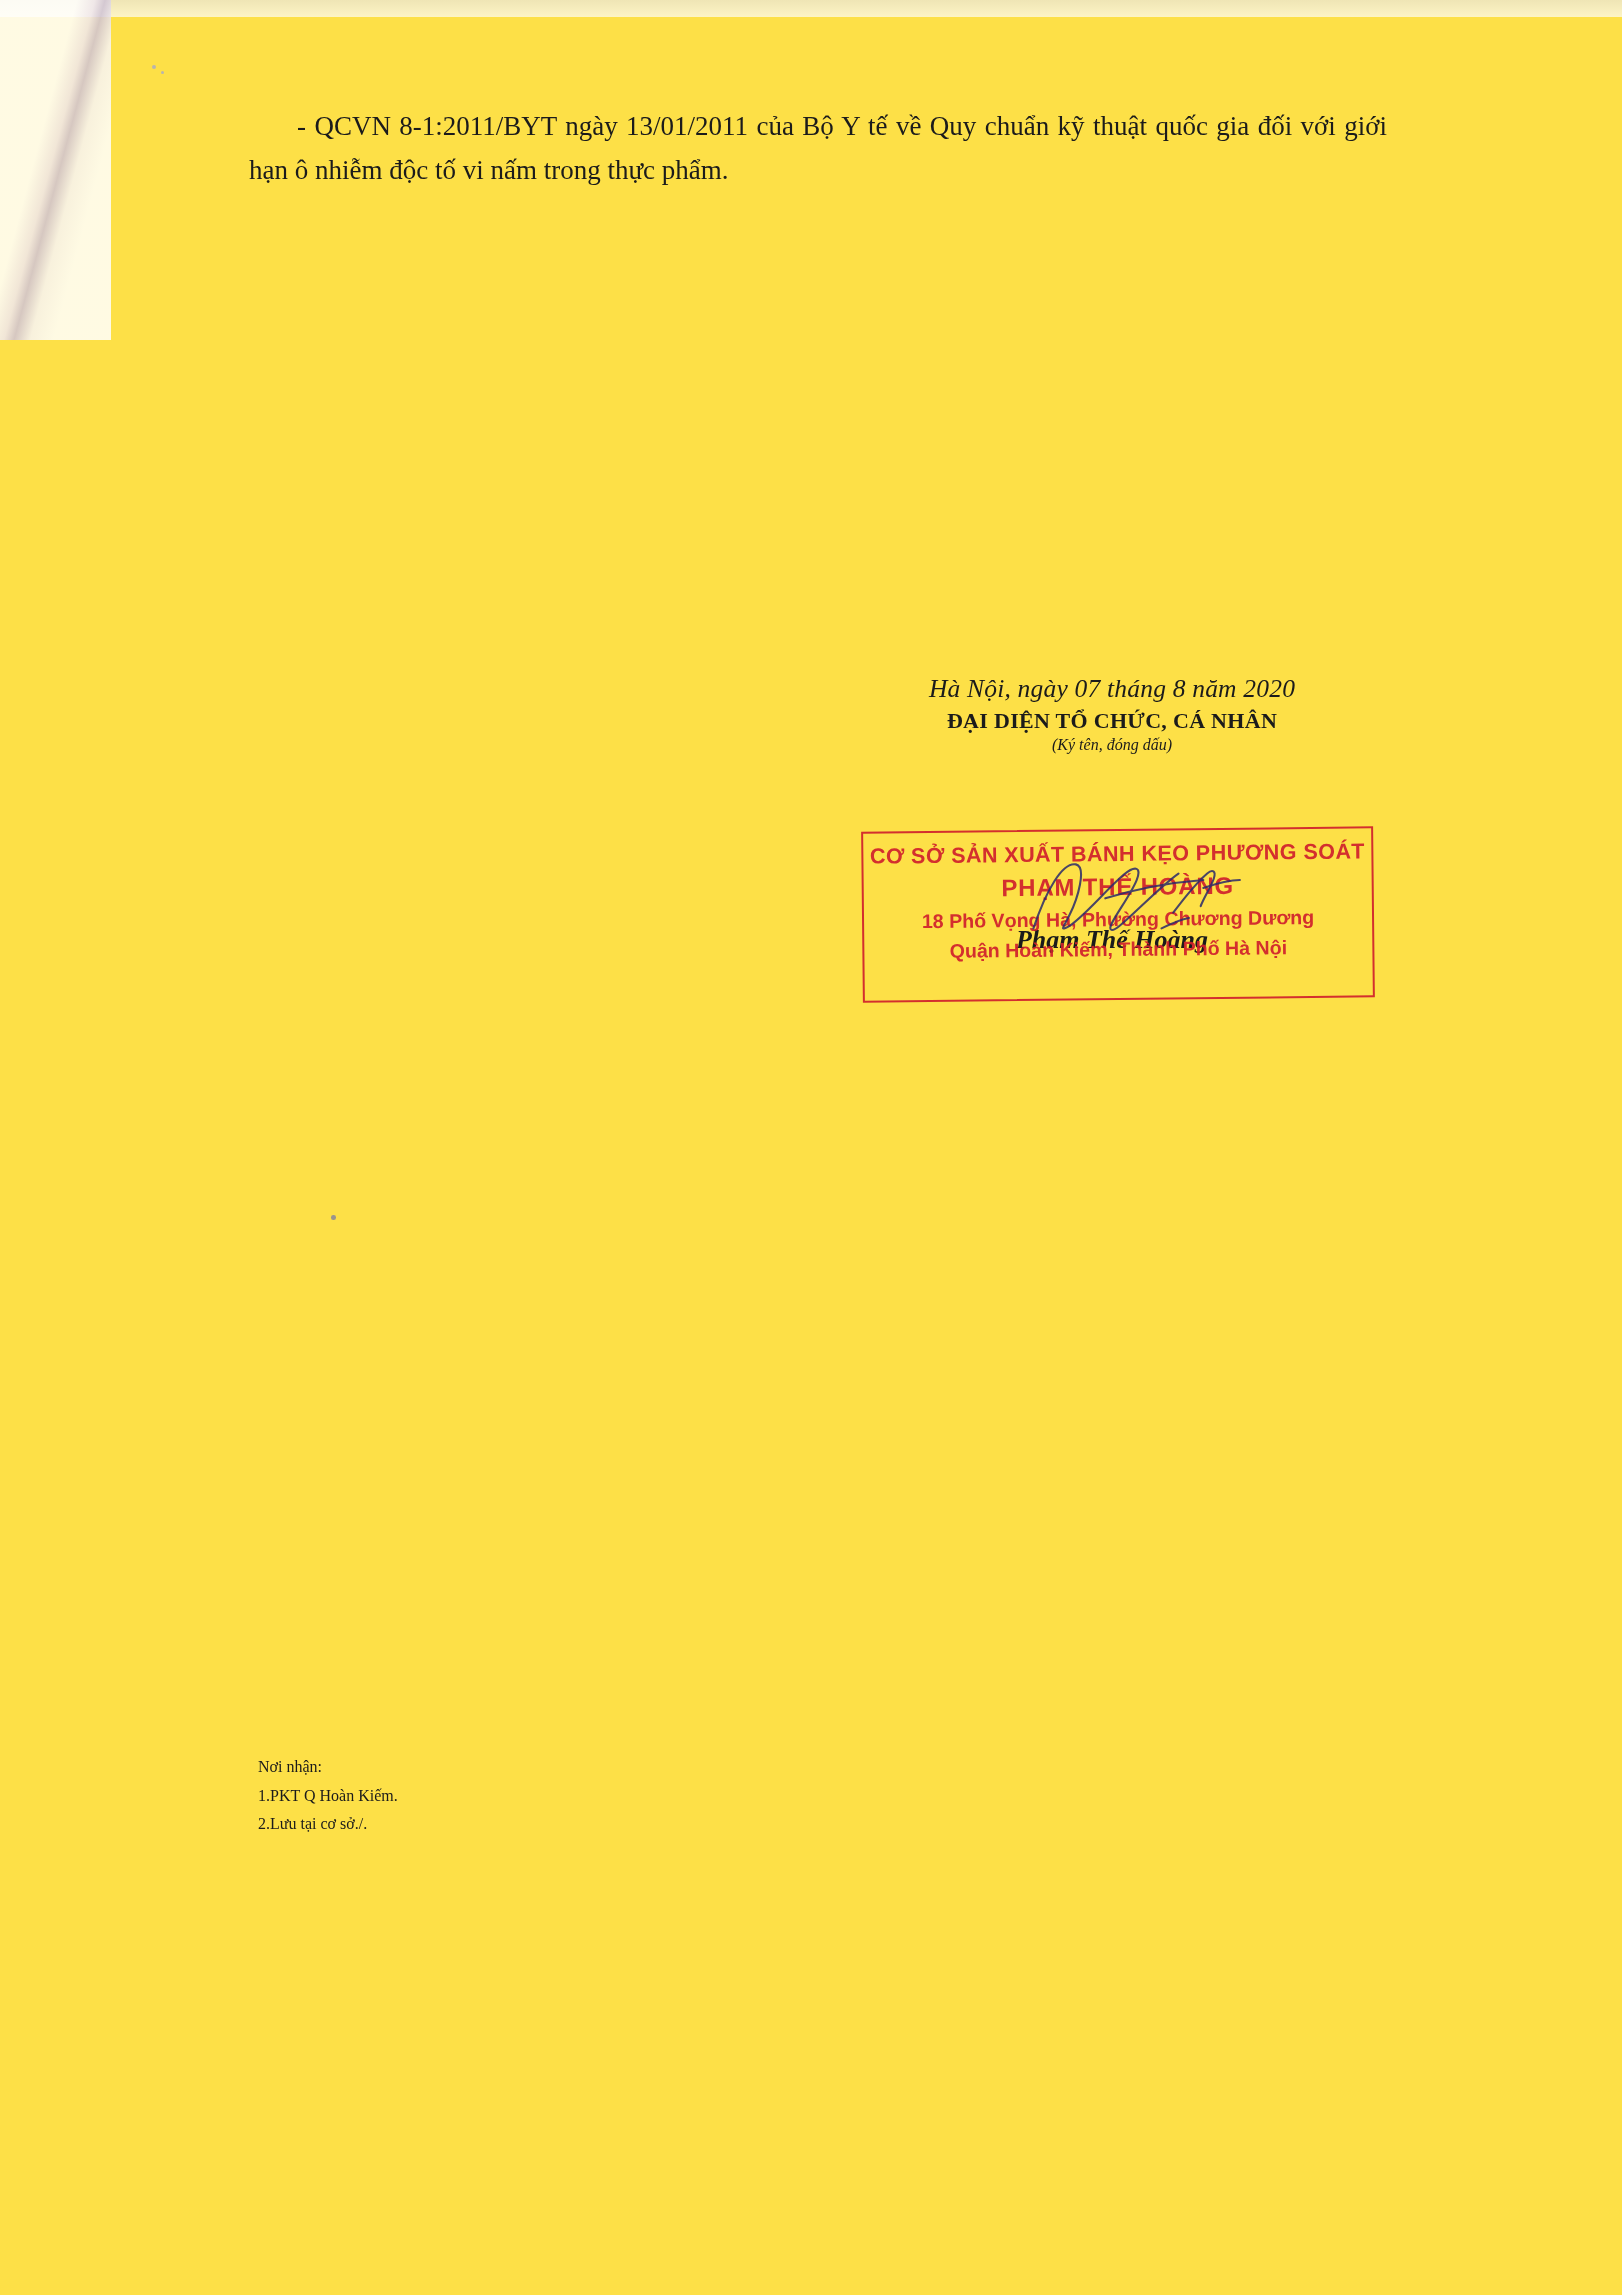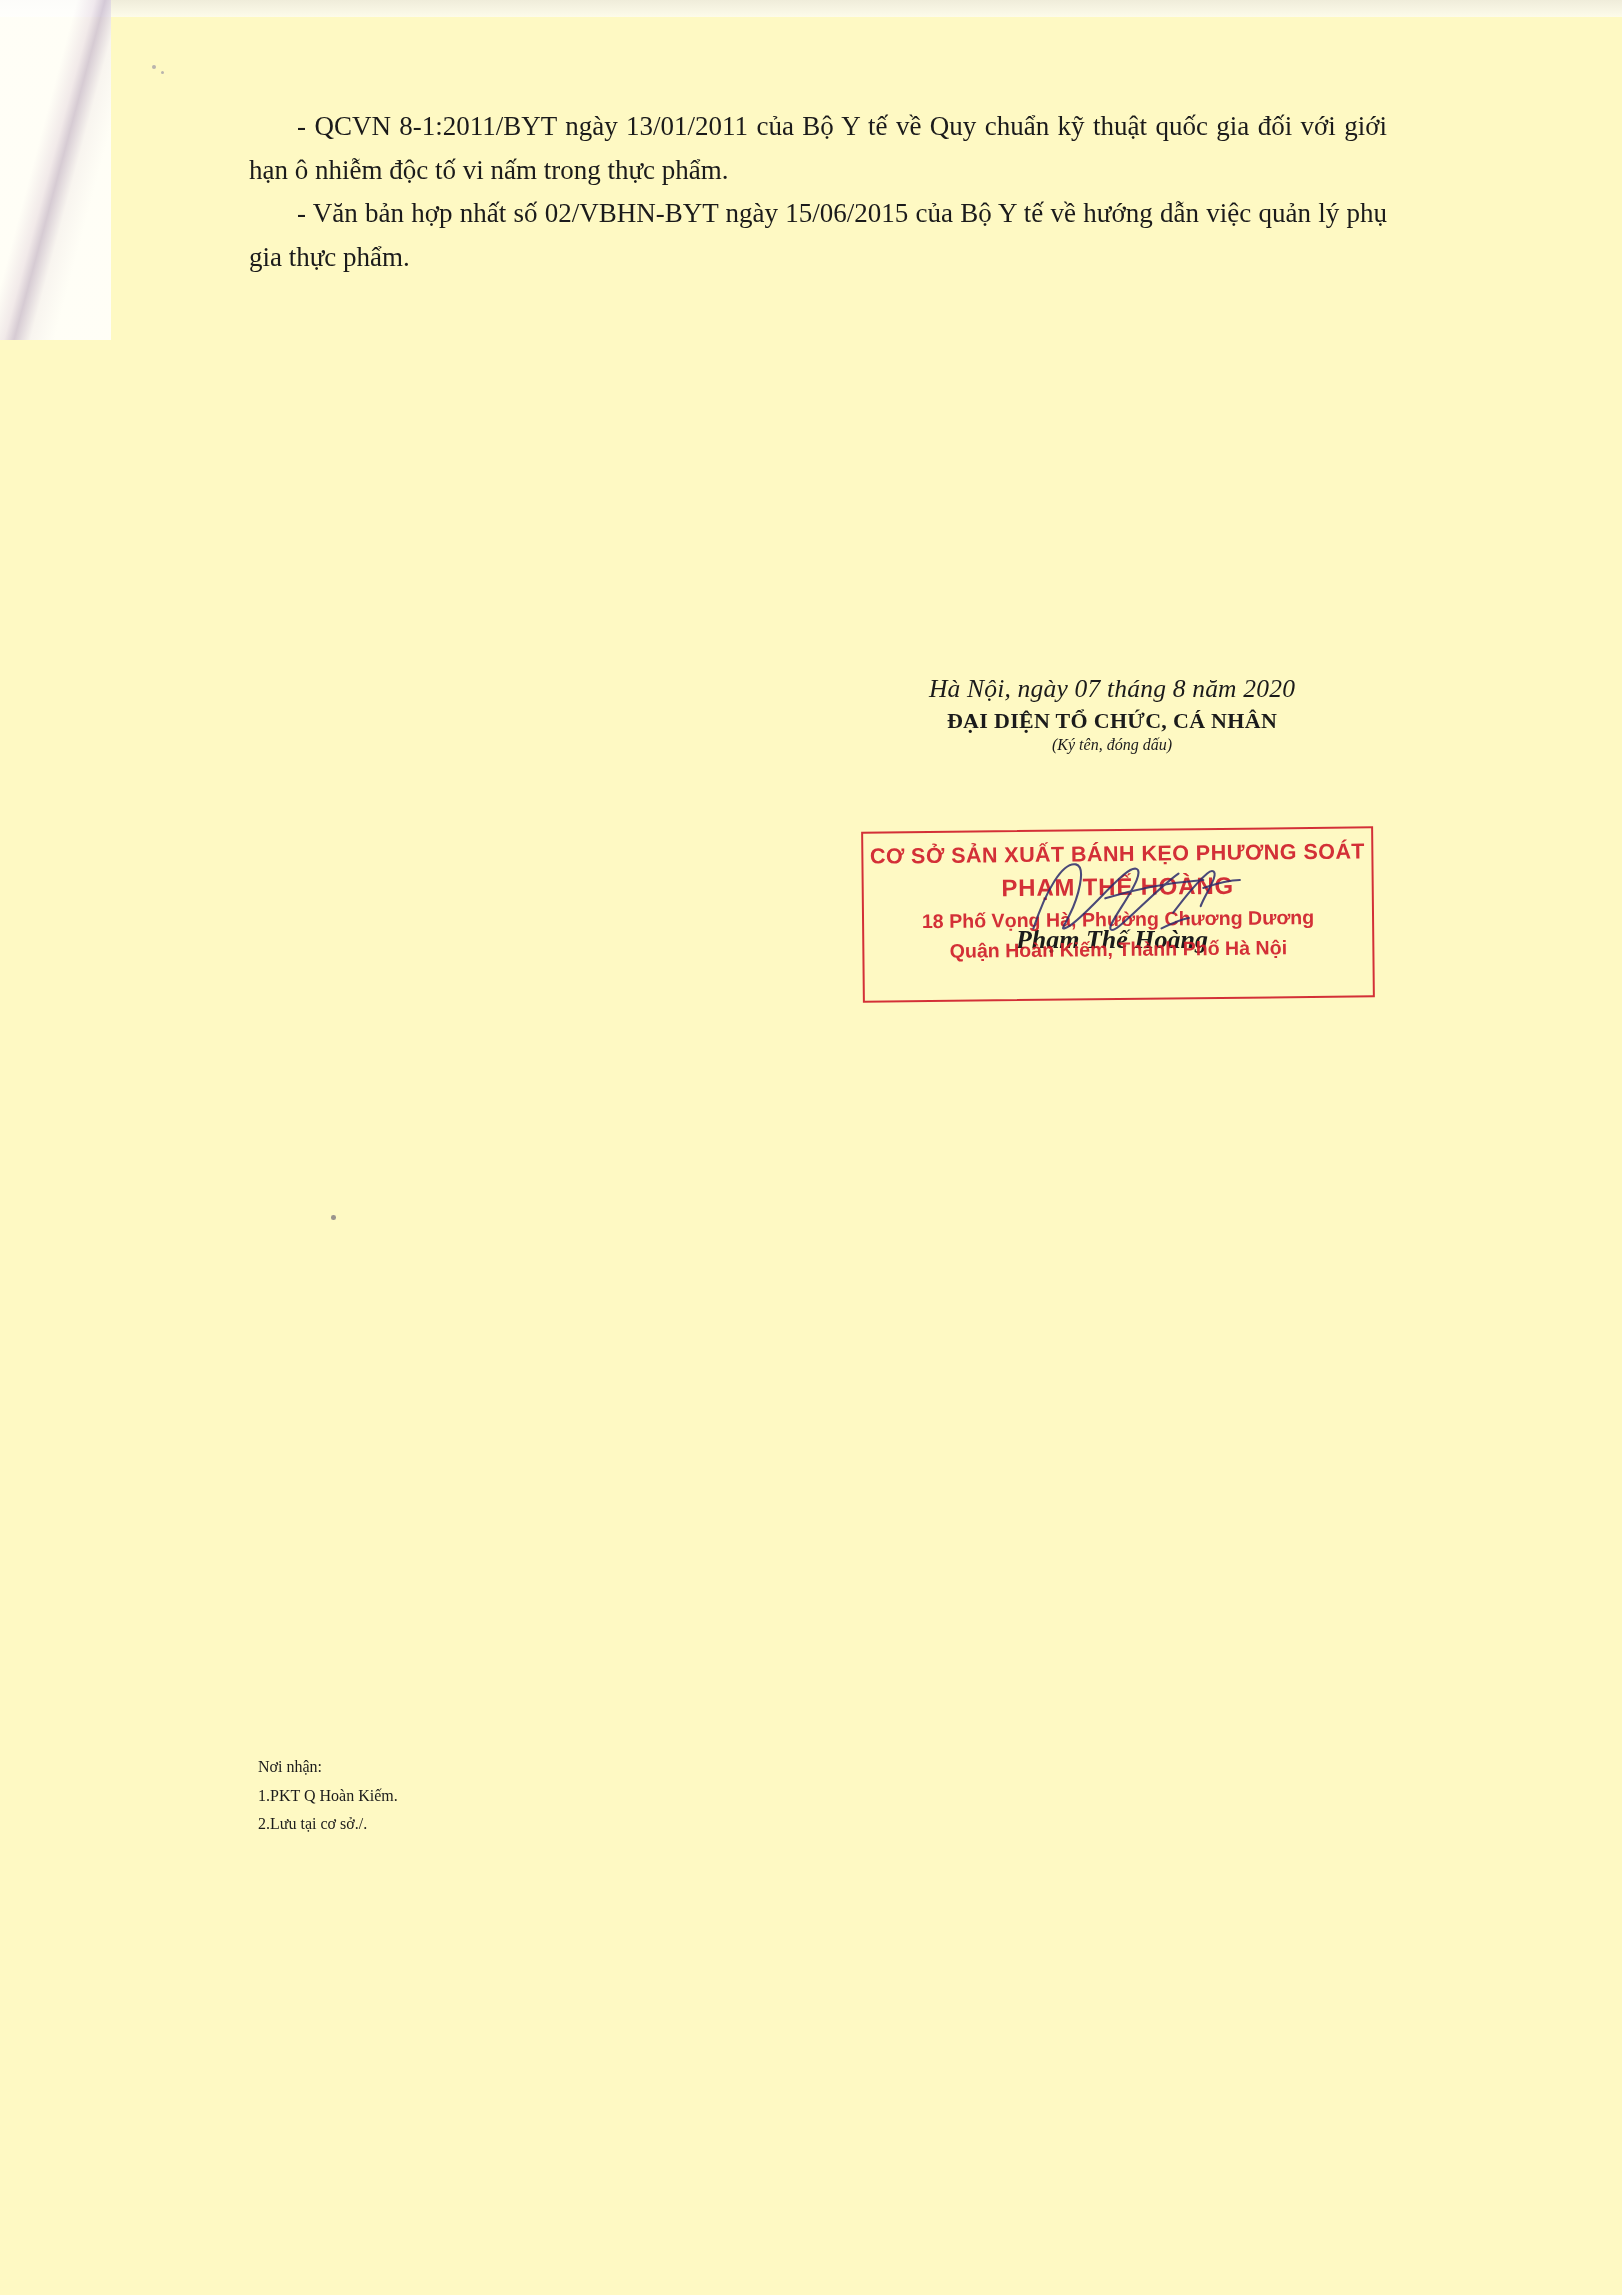--- a/index.html
+++ b/index.html
@@ -13,21 +13,21 @@
     position: relative;
     font-family: "Liberation Serif", serif;
     color: #1b1b1b;
     overflow: hidden;
   }
 
   
   .page {
     position: absolute;
     inset: 0;
-    background: #fef9c3;
+    background: #fde047;
   }
 
   
   .scan-edge-left {
     position: absolute;
     left: 0;
     top: 0;
     width: 111px;
     height: 340px;
     background: linear-gradient(105deg, #ffffff 0%, #ffffff 38%, #efe7f0 47%, #cfc3d6 52%, #f7f4f7 60%, #ffffff 72%);
@@ -177,21 +177,20 @@
 <div class="page">
 
   <div class="scan-edge-top"></div>
   <div class="scan-edge-left"></div>
   <div class="speck" style="left:152px;top:65px;width:3.9px;height:3.9px;"></div>
   <div class="speck" style="left:161px;top:71px;width:3.3px;height:3.3px;"></div>
   <div class="mid-dot"></div>
 
   <div class="content">
     <p class="body-line para indent">- QCVN 8-1:2011/BYT ngày 13/01/2011 của Bộ Y tế về Quy chuẩn kỹ thuật quốc gia đối với giới hạn ô nhiễm độc tố vi nấm trong thực phẩm.</p>
-    <p class="body-line para indent">- Văn bản hợp nhất số 02/VBHN-BYT ngày 15/06/2015 của Bộ Y tế về hướng dẫn việc quản lý phụ gia thực phẩm.</p>
   </div>
 
   <div class="sign-block">
     <div class="sign-place">Hà Nội, ngày 07 tháng 8 năm 2020</div>
     <div class="sign-title">ĐẠI DIỆN TỔ CHỨC, CÁ NHÂN</div>
     <div class="sign-note">(Ký tên, đóng dấu)</div>
     <div class="sign-name">Phạm Thế Hoàng</div>
   </div>
 
   <div class="stamp">

